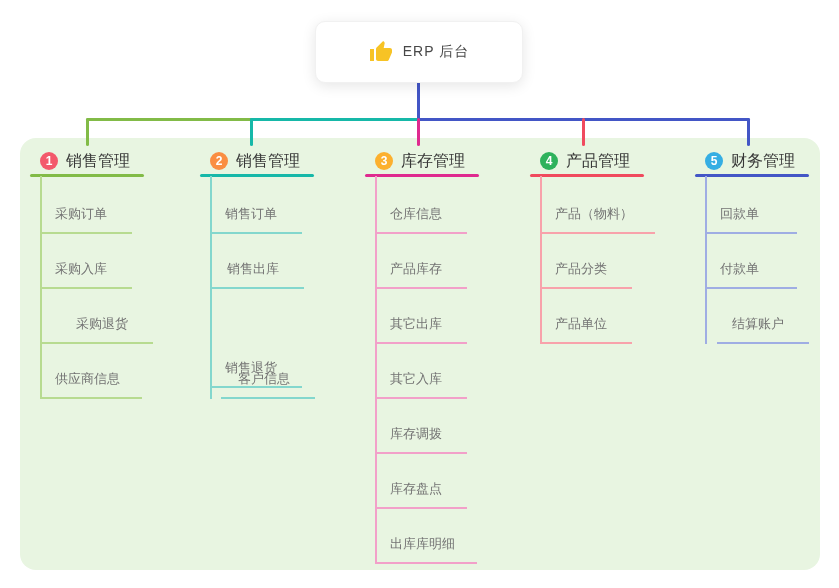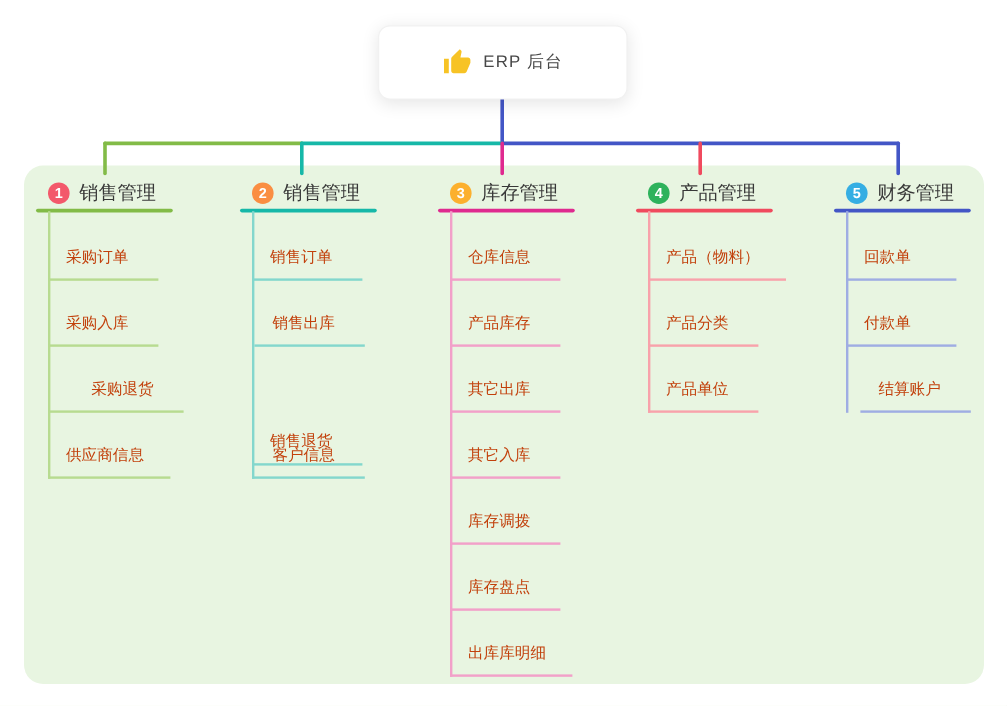--- a/index.html
+++ b/index.html
@@ -29,21 +29,21 @@
   .badge{
     width:18px;height:18px;border-radius:50%;color:#ffffff;
     font-size:12px;font-weight:700;display:flex;align-items:center;justify-content:center;
     flex:0 0 auto;
   }
   .branch-label{font-size:16px;font-weight:500;color:#383838;white-space:nowrap;}
   .title-underline{position:absolute;top:174px;height:3px;width:114px;border-radius:2px;}
   .child-vline{position:absolute;top:176px;width:2px;}
   .child-node{
     position:absolute;display:inline-block;
-    font-size:13px;color:#c2410c;line-height:20px;
+    font-size:13px;color:#737373;line-height:20px;
     padding:0 22px 8px 15px;border-bottom:2px solid transparent;
     min-width:55px;white-space:nowrap;cursor:pointer;
   }
 </style>
 </head>
 <body>
 
 <div id="stage">
   <div class="card-bg"></div>
 
@@ -71,21 +71,21 @@
       <div class="child-node" style="left: 40px; top: 369px; border-bottom-color: rgb(183, 219, 144);">供应商信息</div>
       <div class="branch-title" style="left: 210px;">
         <span class="badge" style="background: rgb(250, 142, 66);">2</span>
         <span class="branch-label">销售管理</span>
       </div>
       <div class="title-underline" style="left: 200px; background: rgb(22, 184, 168);"></div>
       <div class="child-vline" style="left: 210px; height: 223px; background: rgb(131, 215, 205);"></div>
       <div class="child-node" style="left: 210px; top: 204px; border-bottom-color: rgb(131, 215, 205);">销售订单</div>
       <div class="child-node" style="left: 212px; top: 259px; border-bottom-color: rgb(131, 215, 205);">销售出库</div>
       <div class="child-node" style="left: 210px; top: 314px; border-bottom-color: rgb(131, 215, 205); margin-top: 44px;">销售退货</div>
-      <div class="child-node" style="left: 210px; top: 369px; border-bottom-color: rgb(131, 215, 205); padding-left: 17px;">客户信息</div>
+      <div class="child-node" style="left: 221px; top: 369px; border-bottom-color: rgb(131, 215, 205); padding-left: 17px;">客户信息</div>
       <div class="branch-title" style="left: 375px;">
         <span class="badge" style="background: rgb(252, 176, 46);">3</span>
         <span class="branch-label">库存管理</span>
       </div>
       <div class="title-underline" style="left: 365px; background: rgb(223, 42, 143);"></div>
       <div class="child-vline" style="left: 375px; height: 388px; background: rgb(242, 160, 201);"></div>
       <div class="child-node" style="left: 375px; top: 204px; border-bottom-color: rgb(242, 160, 201);">仓库信息</div>
       <div class="child-node" style="left: 375px; top: 259px; border-bottom-color: rgb(242, 160, 201);">产品库存</div>
       <div class="child-node" style="left: 375px; top: 314px; border-bottom-color: rgb(242, 160, 201);">其它出库</div>
       <div class="child-node" style="left: 375px; top: 369px; border-bottom-color: rgb(242, 160, 201);">其它入库</div>

